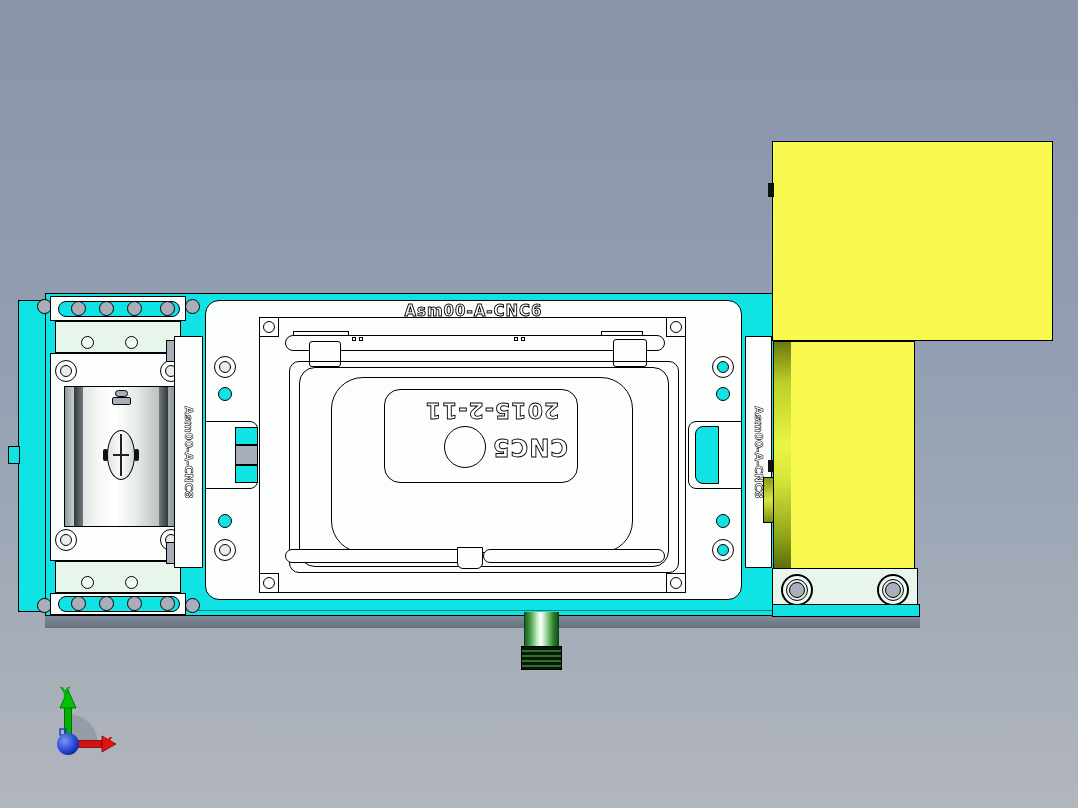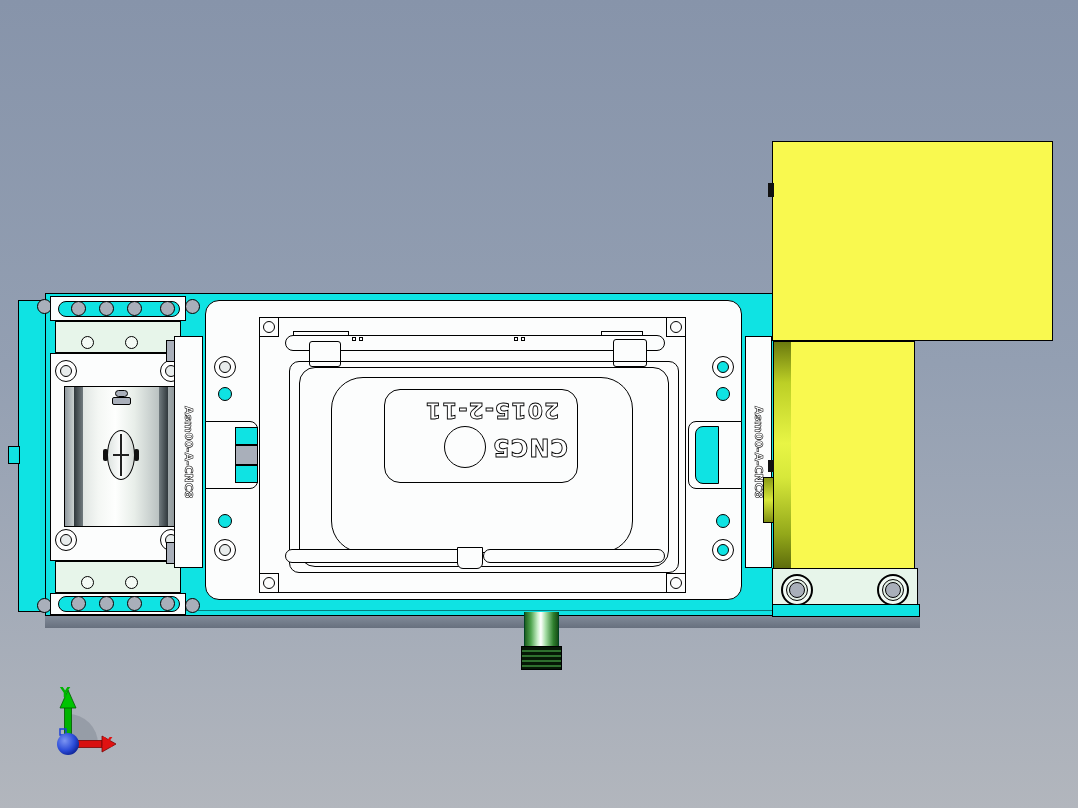--- a/index.html
+++ b/index.html
@@ -86,20 +86,21 @@
   <div class="abs gray blk circ" style="left:127px;top:596px;width:15px;height:15px;"></div>
   <div class="abs gray blk circ" style="left:160px;top:596px;width:15px;height:15px;"></div>
 
   <div class="abs gray blk" style="left:166px;top:340px;width:9px;height:22px;"></div>
   <div class="abs gray blk" style="left:166px;top:542px;width:9px;height:22px;"></div>
   <div class="abs white blk" style="left:174px;top:336px;width:29px;height:232px;">
     <span class="vtext otext-sm">Asm00-A-CNC8</span>
   </div>
 
   <div class="abs white blk2" style="left:205px;top:300px;width:537px;height:300px;border-radius:14px;">
+    <div class="abs otext" style="left:0;top:1px;width:100%;text-align:center;font-size:15px;">Asm00-A-CNC6</div>
 
     <div class="abs blk circ" style="left:8px;top:55px;width:22px;height:22px;background:#fff;"></div>
     <div class="abs blk circ" style="left:13px;top:60px;width:12px;height:12px;background:#E8ECEC;"></div>
     <div class="abs cyan blk circ" style="left:12px;top:86px;width:14px;height:14px;"></div>
     <div class="abs white blk" style="left:-1px;top:120px;width:53px;height:68px;border-radius:0 8px 8px 0;"></div>
     <div class="abs cyan blk" style="left:29px;top:126px;width:23px;height:18px;"></div>
     <div class="abs gray blk" style="left:29px;top:144px;width:23px;height:20px;"></div>
     <div class="abs cyan blk" style="left:29px;top:164px;width:23px;height:18px;"></div>
     <div class="abs cyan blk circ" style="left:12px;top:213px;width:14px;height:14px;"></div>
     <div class="abs blk circ" style="left:8px;top:238px;width:22px;height:22px;background:#fff;"></div>

